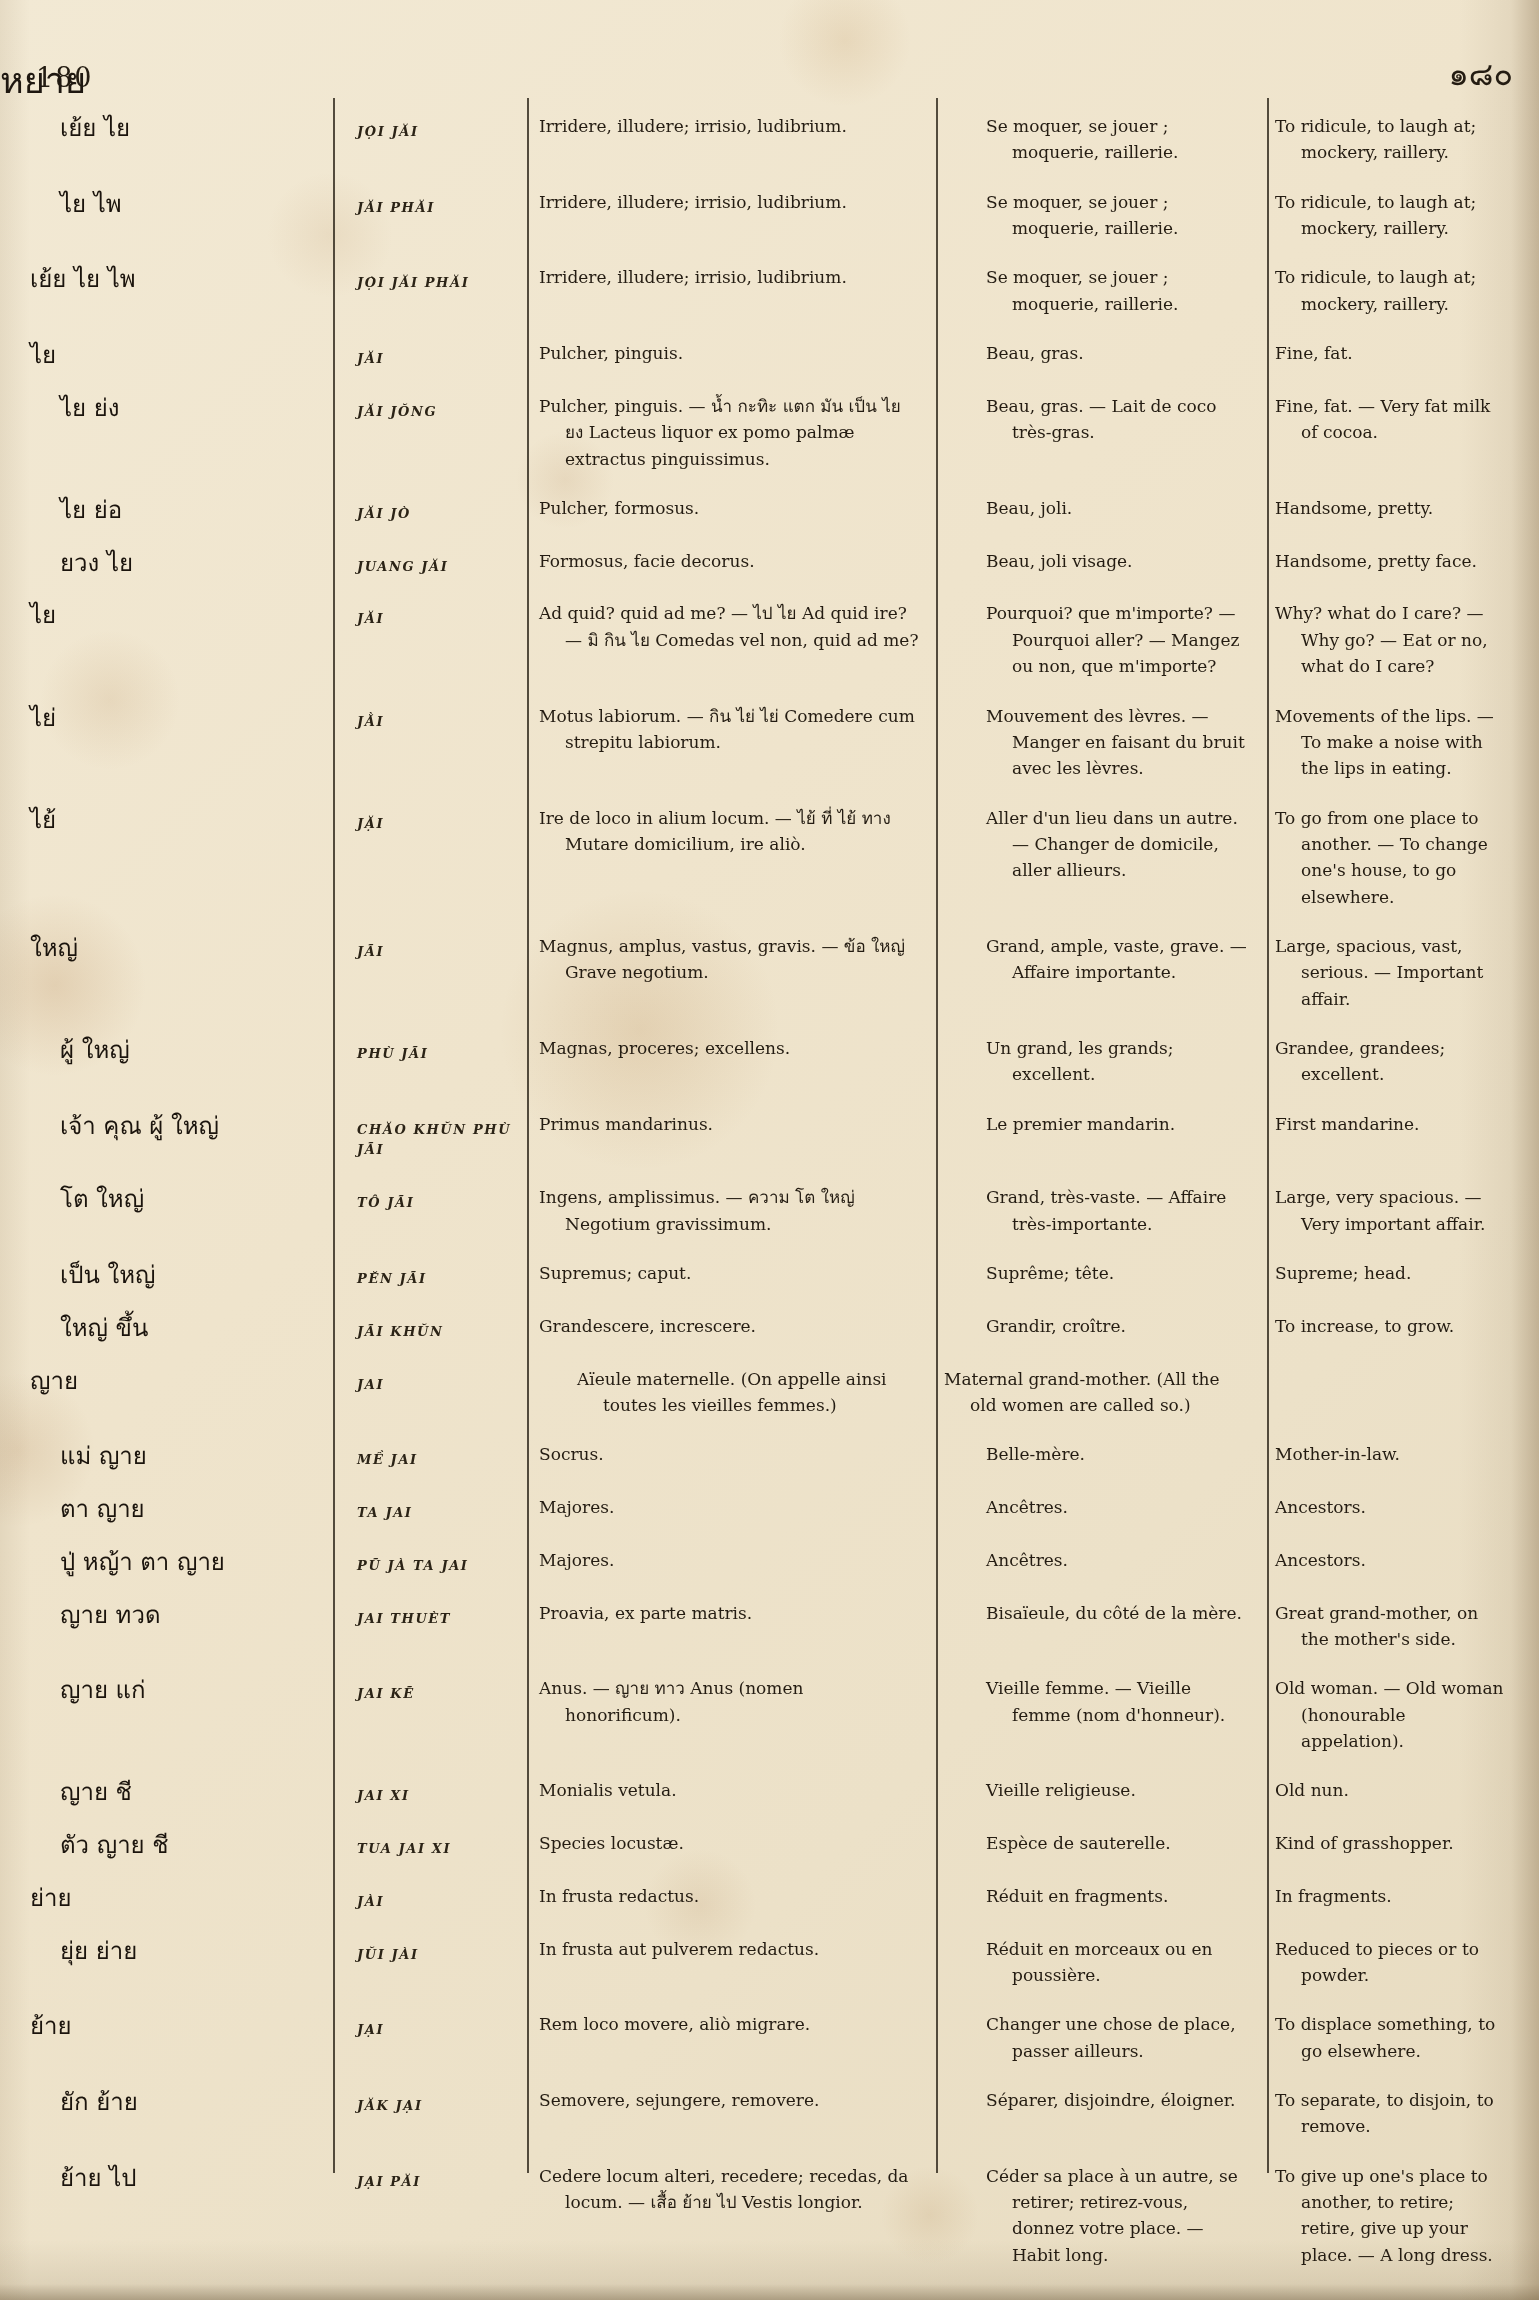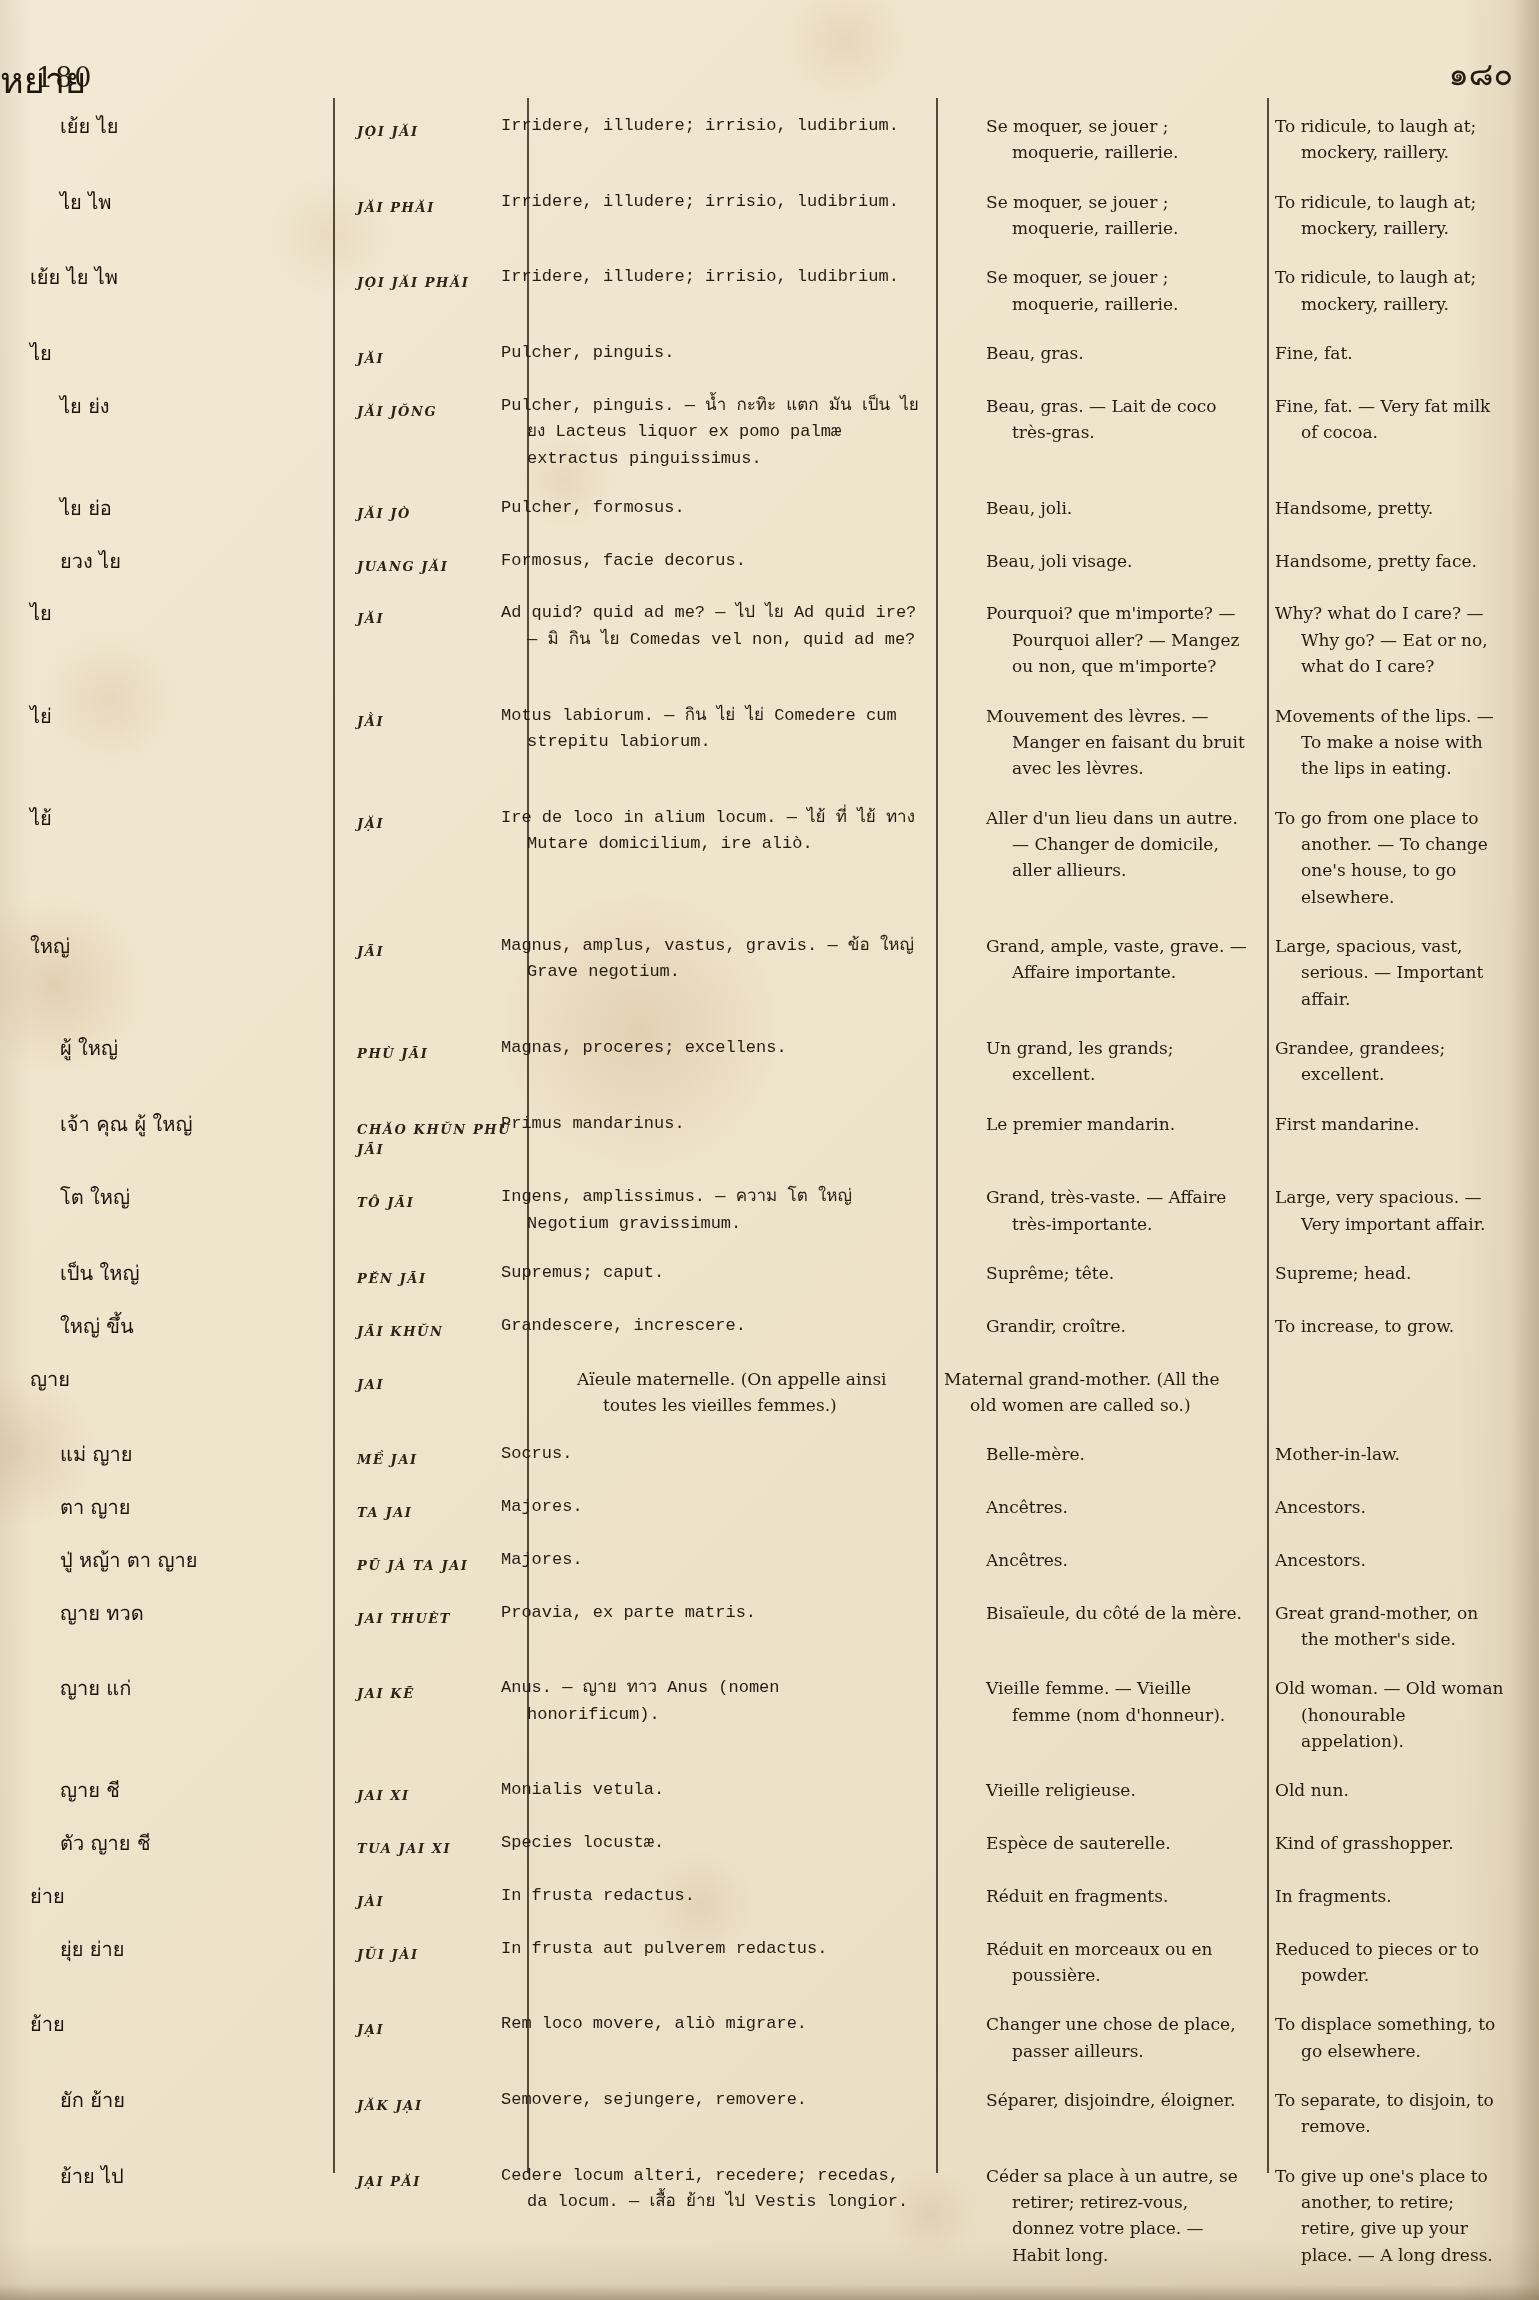--- a/index.html
+++ b/index.html
@@ -37,34 +37,34 @@
   .rule-4{left:1267px;}
 
   .table{position:absolute;left:0;top:102px;width:1539px;color:#241c12;}
   .row{
     display:grid;
     grid-template-columns:333px 194px 409px 331px 1fr;
     padding:11px 0 12px 0;
   }
   .cell{min-height:1em;}
   .c-thai{
-    font-size:20px;line-height:1.15;color:#1b140d;
+    font-size:24px;line-height:1.15;color:#1b140d;
     padding-left:30px;padding-right:12px;padding-top:2px;
   }
   .row.sub .c-thai{padding-left:60px;}
   .c-roman{
     font-size:13px;font-weight:bold;letter-spacing:1.6px;
     padding-left:24px;padding-right:6px;padding-top:9px;color:#2b2316;
     line-height:1.6;
     font-style:italic;
   }
   .c-def{
     font-size:17px;line-height:1.55;
   }
-  .c-latin{padding-right:16px;text-indent:-26px;font-family:Liberation Mono, monospace;}
+  .c-latin{padding-left:38px;padding-right:16px;text-indent:-26px;}
   .c-french{padding-left:38px;padding-right:14px;text-indent:-26px;margin-left:38px;}
   .c-english{padding-left:34px;padding-right:28px;text-indent:-26px;}
 </style>
 </head>
 <body>
 
 <div class="page">
 
   <div class="header">
     <div class="page-number">180</div>

